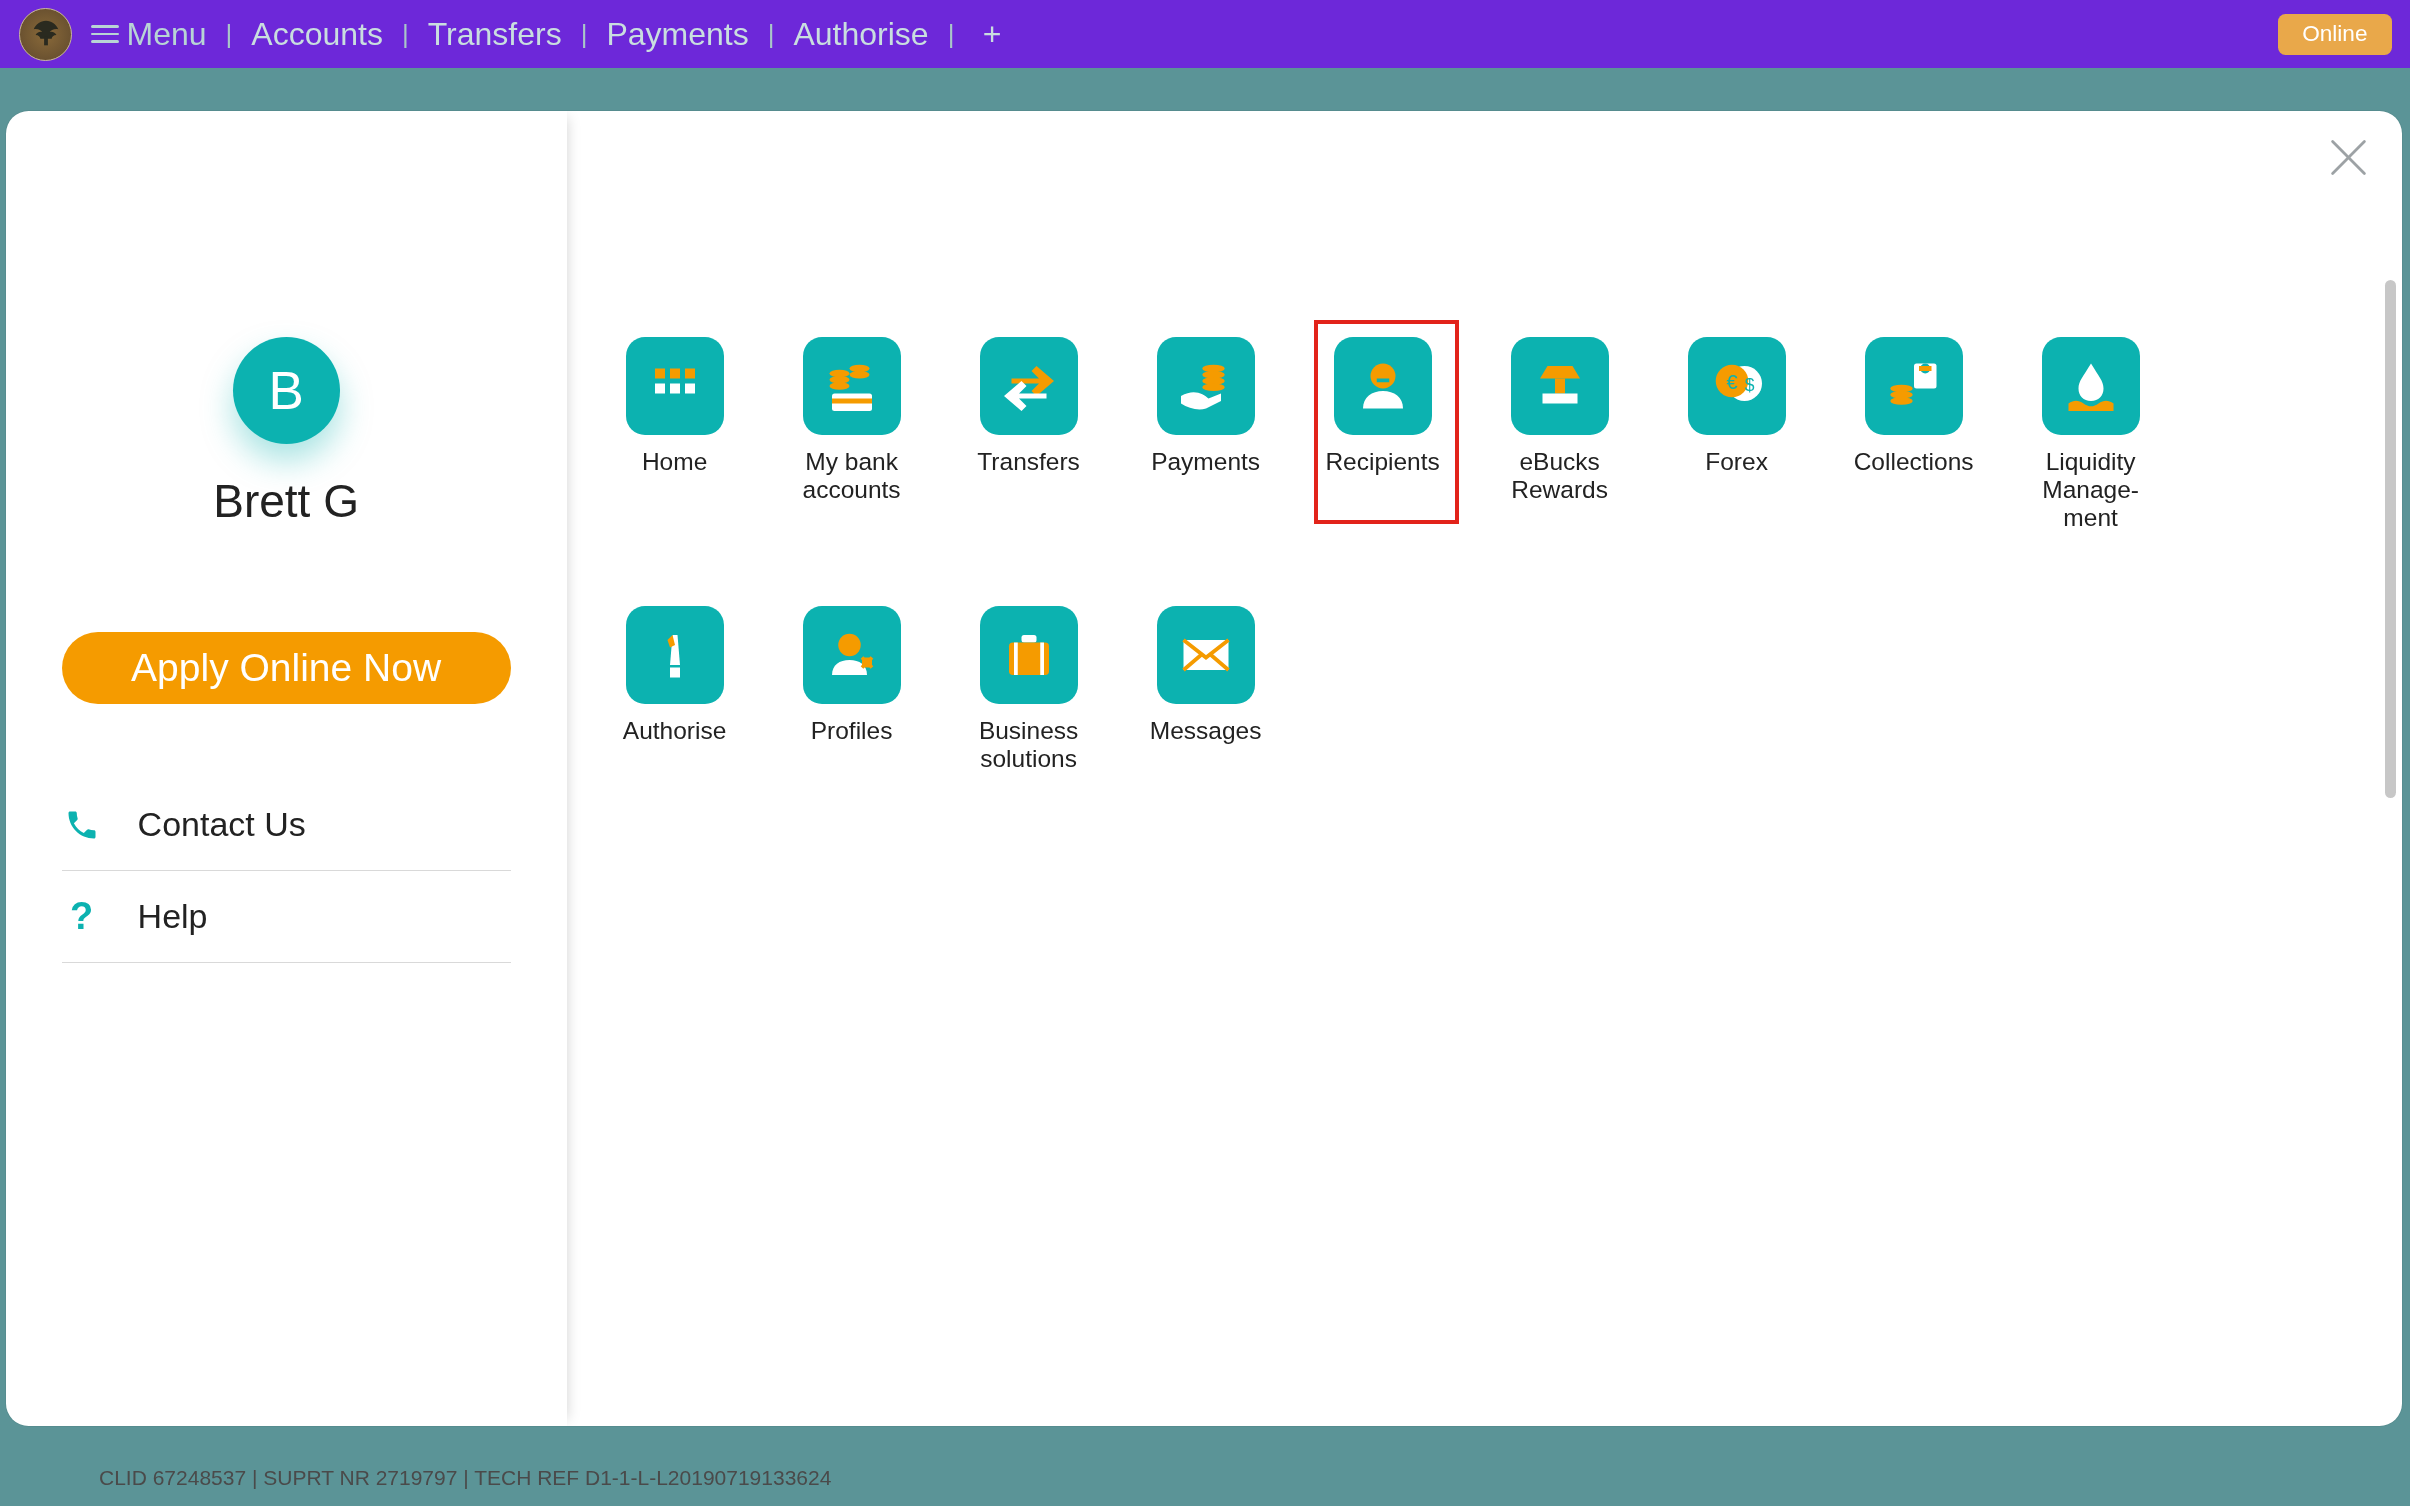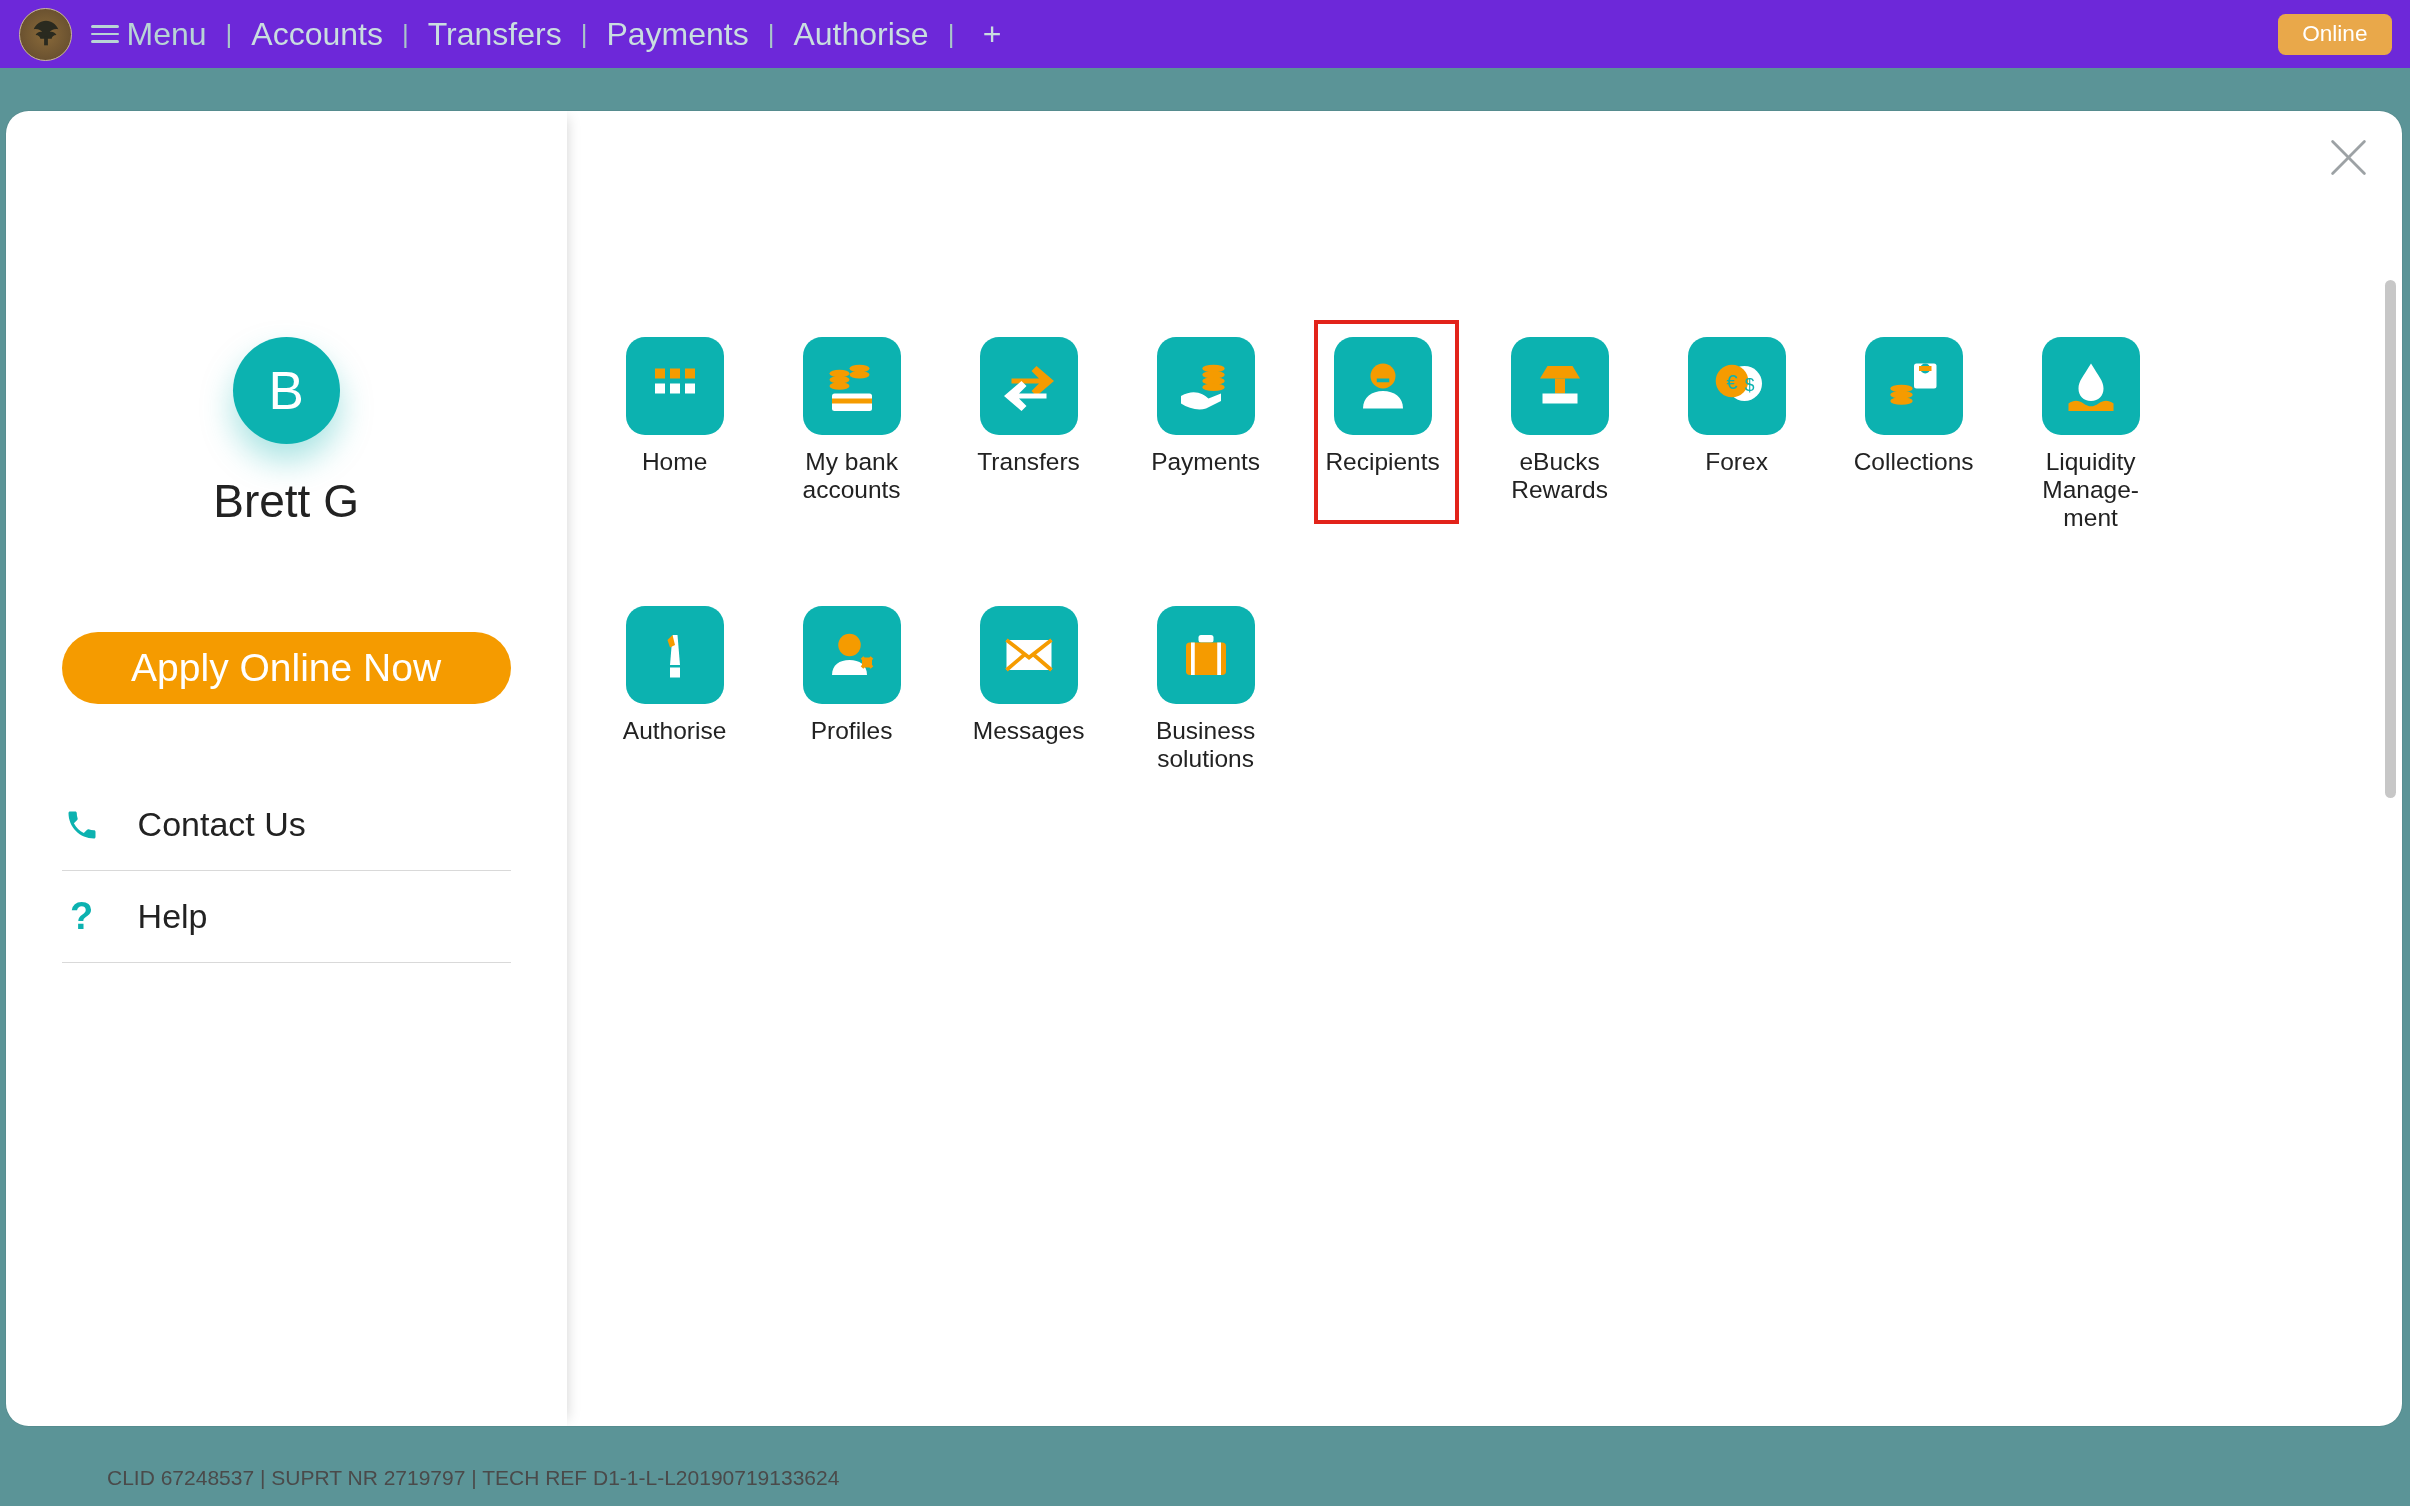--- a/index.html
+++ b/index.html
@@ -163,21 +163,21 @@
       text-align: center;
       color: #222;
       white-space: pre-line;
       line-height: 1.15;
     }
 
     
     .footer {
       position: absolute;
       bottom: 17px;
-      left: 107px;
+      left: 99px;
       font-size: 21px;
       color: #4a4a4a;
     }
   </style>
 </head>
 <body>
 
 <div class="topbar">
   <div class="logo">
     <svg viewBox="0 0 36 36">
@@ -377,37 +377,37 @@
               <path d="M32 26l8 8m0-8l-8 8" stroke="#f59b00" stroke-width="3"></path>
               <line x1="32" y1="30" x2="40" y2="30" stroke="#f59b00" stroke-width="4"></line>
               <line x1="36" y1="26" x2="36" y2="34" stroke="#f59b00" stroke-width="4"></line>
             </svg>
           </div>
           <div class="tile-label">Profiles</div>
         </div>
         <div class="tile">
           <div class="tile-icon">
             <svg viewBox="0 0 48 48">
-              <rect x="6" y="12" width="36" height="24" fill="#fff"></rect>
-              <path d="M6 12l18 14 18-14" stroke="#f59b00" stroke-width="3" fill="none"></path>
-              <path d="M6 36l14-12M42 36l-14-12" stroke="#f59b00" stroke-width="3"></path>
-            </svg>
-          </div>
-          <div class="tile-label">Messages</div>
-        </div>
-        <div class="tile">
-          <div class="tile-icon">
-            <svg viewBox="0 0 48 48">
               <rect x="18" y="8" width="12" height="6" rx="2" fill="#fff"></rect>
               <rect x="8" y="14" width="32" height="26" rx="3" fill="#f59b00"></rect>
               <rect x="12" y="14" width="3" height="26" fill="#fff"></rect>
               <rect x="33" y="14" width="3" height="26" fill="#fff"></rect>
             </svg>
           </div>
           <div class="tile-label">Business
 solutions</div>
         </div>
+        <div class="tile">
+          <div class="tile-icon">
+            <svg viewBox="0 0 48 48">
+              <rect x="6" y="12" width="36" height="24" fill="#fff"></rect>
+              <path d="M6 12l18 14 18-14" stroke="#f59b00" stroke-width="3" fill="none"></path>
+              <path d="M6 36l14-12M42 36l-14-12" stroke="#f59b00" stroke-width="3"></path>
+            </svg>
+          </div>
+          <div class="tile-label">Messages</div>
+        </div>
       </div>
   </div>
 </div>
 
 <div class="footer">CLID 67248537 | SUPRT NR 2719797 | TECH REF D1-1-L-L20190719133624</div>
 
 
 </body></html>

